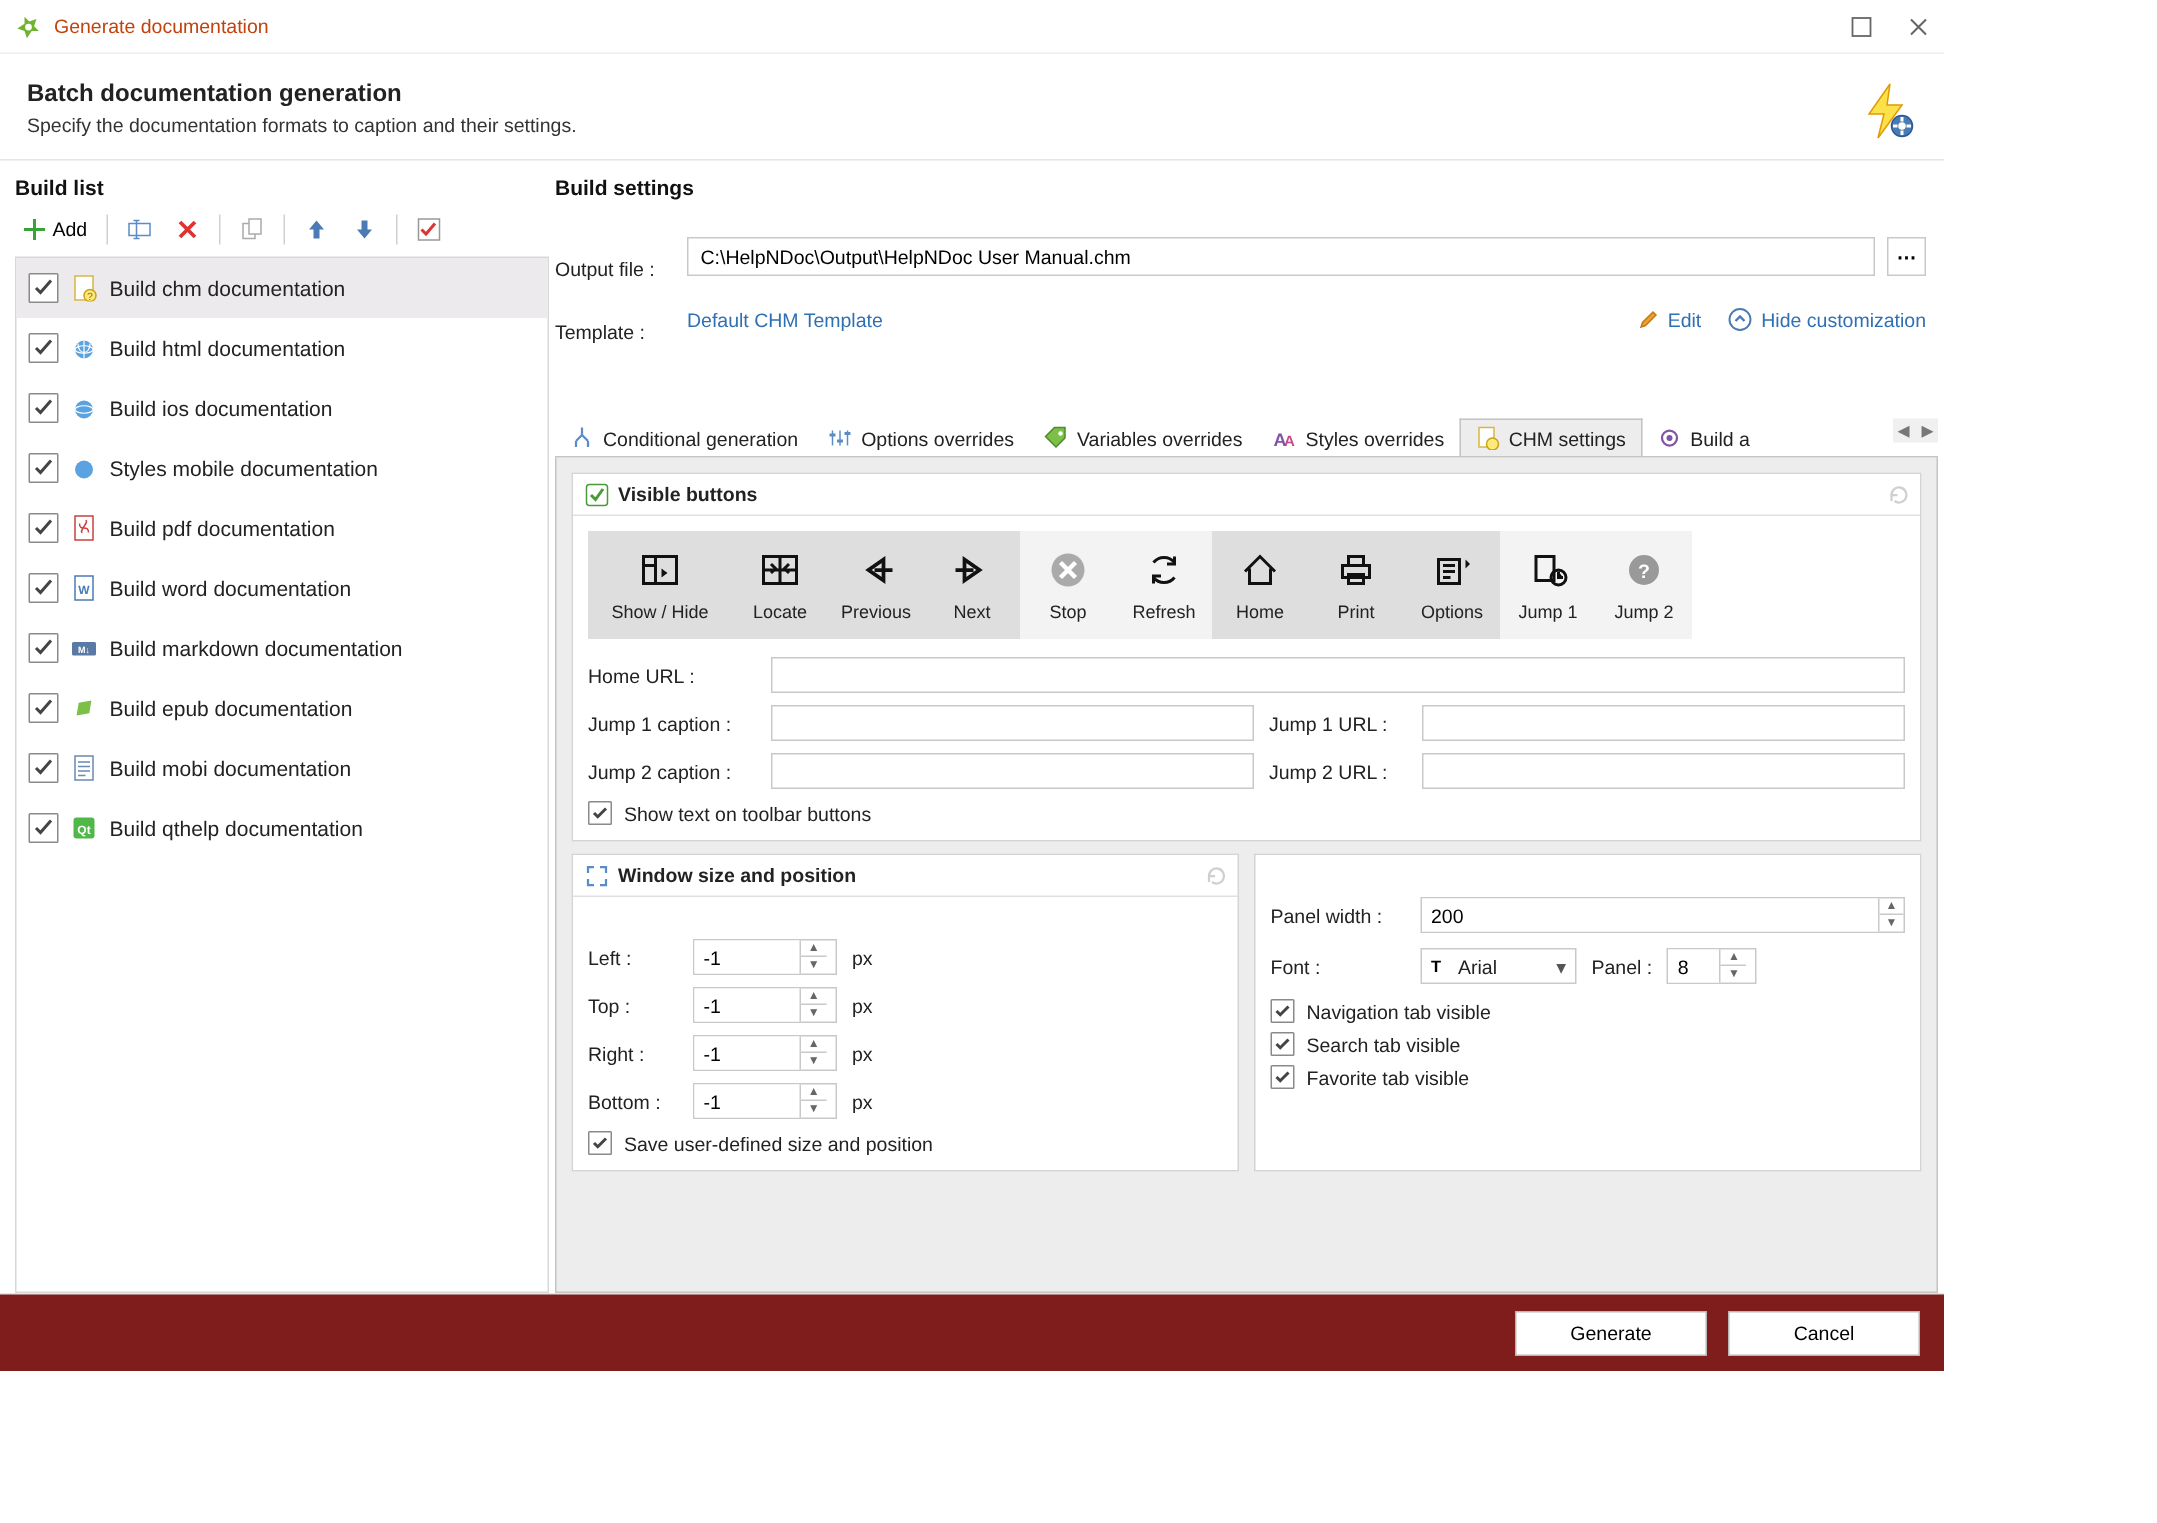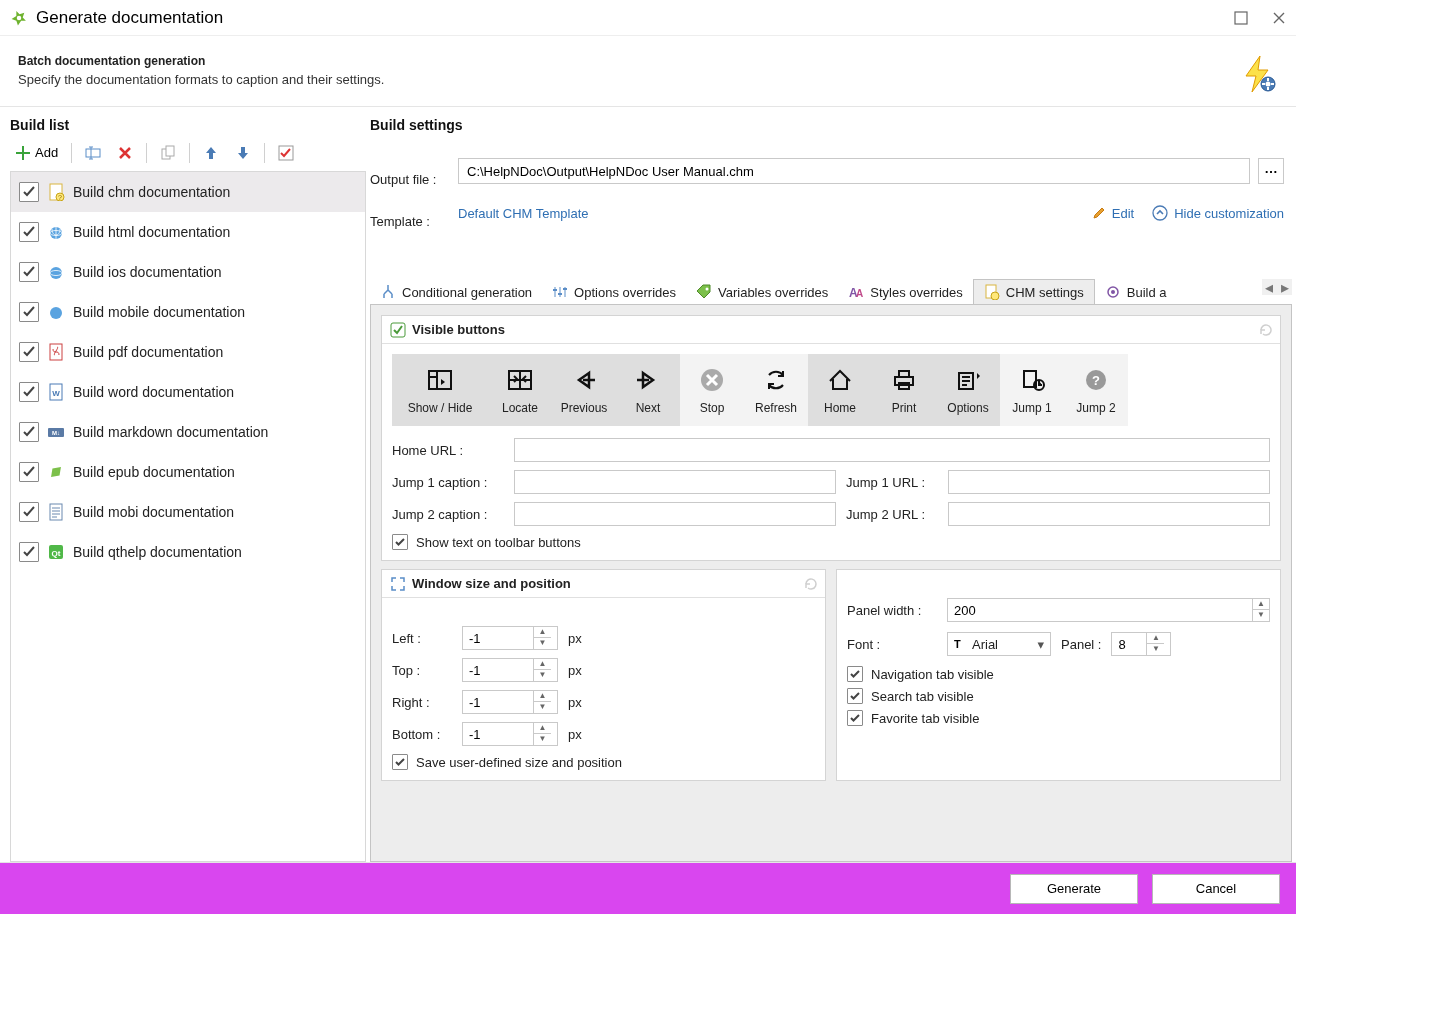--- a/index.html
+++ b/index.html
@@ -1,24 +1,24 @@
 <!DOCTYPE html>
 <html><head>
 <meta charset="utf-8">
 <style>
 * { box-sizing: border-box; margin: 0; padding: 0; font-family: "Segoe UI", Arial, sans-serif; }
 html, body { width: 1296px; height: 915px; background: #fff; overflow: hidden; }
 .title-bar { height: 36px; display: flex; align-items: center; padding: 0 10px; background:#fff; border-bottom:1px solid #eee;}
 .title-icon { width:18px; height:18px;}
-.title-text { font-size:17px; color:#000000; margin-left:8px; flex:1;}
+.title-text { font-size:13px; color:#c2410c; margin-left:8px; flex:1;}
 .win-btns { display:flex; gap:24px; color:#666;}
 .win-btn { width:14px; height:14px;}
 .header { padding:18px 18px 12px 18px; display:flex; align-items:flex-start; background:#fff; border-bottom:1px solid #e5e5e5;}
 .header-text { flex:1;}
-.header h1 { font-size:12px; font-weight:bold; color:#222;}
+.header h1 { font-size:16px; font-weight:bold; color:#222;}
 .header p { font-size:13px; color:#333; margin-top:4px;}
 .lightning { width:40px; height:40px;}
 .body { display:flex; height:calc(100% - 36px - 72px - 52px); padding:10px 4px 0 10px; gap:4px;}
 .left { width:356px; display:flex; flex-direction:column;}
 .right { flex:1; display:flex; flex-direction:column; min-width:0;}
 .pane-title { font-size:14px; font-weight:bold; color:#111; margin-bottom:6px;}
 .toolbar { height:28px; display:flex; align-items:center; gap:6px; }
 .tb-sep { width:1px; height:20px; background:#d0d0d0; margin:0 2px;}
 .tb-btn { display:flex; padding:2px 4px; cursor:pointer; border:1px solid transparent; border-radius:2px;}
 .tb-btn svg { width:16px; height:16px;}
@@ -66,21 +66,21 @@
 .spin { display:flex; align-items:center; border:1px solid #c9c9c9; height:24px; width:96px;}
 .spin input { border:none; width:70px; padding:0 6px; font-size:13px; height:22px; outline:none;}
 .spin .arrows { width:18px; display:flex; flex-direction:column; border-left:1px solid #c9c9c9;}
 .spin .arrows div { height:11px; text-align:center; font-size:8px; line-height:10px; color:#666; cursor:pointer;}
 .spin .arrows div:first-child{ border-bottom:1px solid #c9c9c9;}
 .tab-set-row { display:flex; align-items:center; gap:10px; margin-bottom:10px;}
 .tab-set-label { width:90px;}
 .font-select { display:flex; align-items:center; border:1px solid #c9c9c9; height:24px; width:104px;}
 .font-select span { padding:0 6px; font-size:13px;}
 .dropdown-arrow { margin-left:auto; padding:0 6px; color:#555;}
-.footer { height:52px; display:flex; align-items:center; justify-content:flex-end; padding:0 16px; gap:14px; border-top:1px solid #e5e5e5; background:#d946ef;}
+.footer { height:52px; display:flex; align-items:center; justify-content:flex-end; padding:0 16px; gap:14px; border-top:1px solid #e5e5e5; background:#7f1d1d;}
 .btn { min-width:128px; height:30px; border:1px solid #b7b7b7; background:#fff; font-size:13px; cursor:pointer;}
 .hdr-reset { position:absolute; right:6px; top:6px; opacity:.4;}
 </style>
 </head>
 <body>
 
 <div class="title-bar">
   <svg class="title-icon" viewBox="0 0 24 24">
       <path transform="rotate(45 12 12)" d="M12 2l3 6h6l-4.5 4.5L18 20l-6-3-6 3 1.5-7.5L3 8h6z" fill="#6fb32f"></path>
       <circle cx="12" cy="12" r="3" fill="#fff"></circle>
@@ -204,21 +204,21 @@
       </div>
       <div class="bl-item">
         <div class="chk">
             <svg viewBox="0 0 14 14">
               <path d="M2 7l3 3 7-8" fill="none" stroke="#444" stroke-width="2"></path>
             </svg>
           </div>
         <svg class="doc-icon" viewBox="0 0 18 18">
             <circle cx="9" cy="10" r="6" fill="#5aa3e0"></circle>
           </svg>
-        <span>Build mobile documentation</span>
+        <span>Styles mobile documentation</span>
       </div>
       <div class="bl-item">
         <div class="chk">
             <svg viewBox="0 0 14 14">
               <path d="M2 7l3 3 7-8" fill="none" stroke="#444" stroke-width="2"></path>
             </svg>
           </div>
         <svg class="doc-icon" viewBox="0 0 18 18">
             <rect x="3" y="1" width="12" height="16" fill="#fff" stroke="#cc4040"></rect>
             <path d="M6 6c0 6 6 0 6 6M8 12c-3 0 5-8 2-8" fill="none" stroke="#cc4040"></path>

